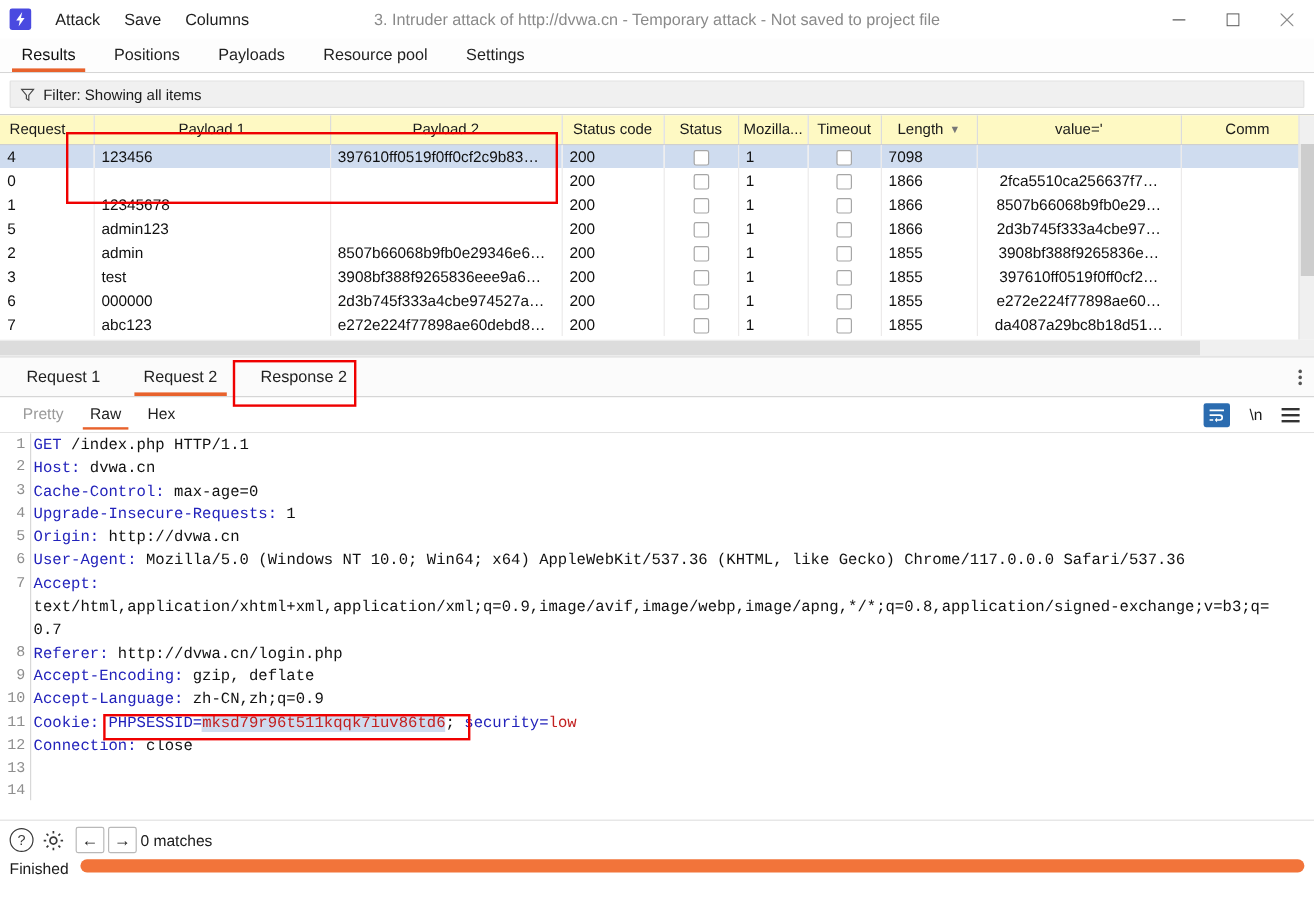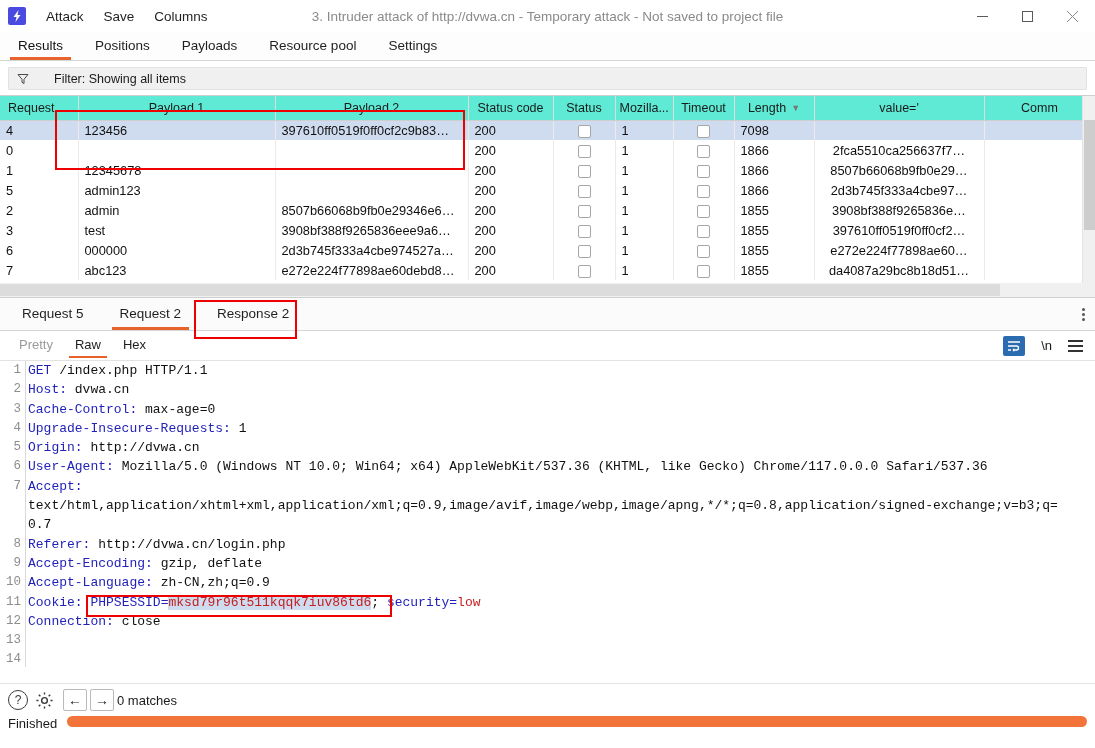--- a/index.html
+++ b/index.html
@@ -52,34 +52,34 @@
   .tab.active::after {
     content: ""; position: absolute; left: 8px; right: 8px; bottom: 0;
     height: 3px; background: #e8622c;
   }
 
   
   .filterwrap { padding: 6px 8px 5px 8px; background:#fff; }
   .filterbar {
     height: 23px; background: #f0f0f0; border: 1px solid #e2e2e2;
     display: flex; align-items: center; padding-left: 8px;
-    font-size: 12.5px; color: #1a1a1a; border-radius: 1px; gap: 18px;
+    font-size: 12.5px; color: #1a1a1a; border-radius: 1px;
   }
   .funnel { margin-right: 7px; display:flex; }
 
   
   .tablewrap {
     position: relative; margin: 0 0 0 0;
     border-top: 1px solid #cfcfcf; border-bottom: 1px solid #cfcfcf;
     background: #fff; height: 203px; overflow: hidden;
   }
   table.results { border-collapse: collapse; width: 1095px; table-layout: fixed; }
   table.results th {
     height: 24px; font-weight: normal; font-size: 12.5px; color: #1a1a1a;
-    background: #5eead4; border-right: 1px solid #dcdcdc;
+    background: #fef9c3; border-right: 1px solid #dcdcdc;
     border-bottom: 1px solid #cfcfcf; text-align: center; padding: 0 4px;
     white-space: nowrap; overflow: hidden; margin-left: 26px;
   }
   table.results th.lefthdr { text-align: left; padding-left: 8px; }
   table.results td {
     height: 20px; font-size: 12.8px; padding: 0 6px; white-space: nowrap;
     overflow: hidden; border-right: 1px solid #eceaea; color:#101010;
   }
   table.results tr.sel td { background: #cfdcef; }
   .ckbox {
@@ -386,21 +386,21 @@
     </table>
     <div class="vscroll">
       <div class="vthumb"></div>
     </div>
     <div class="hscroll">
       <div class="hthumb"></div>
     </div>
   </div>
 
   <div class="msgtabs">
-    <div class="mtab">Request 5</div>
+    <div class="mtab">Request 1</div>
     <div class="mtab active">Request 2</div>
     <div class="mtab">Response 2</div>
     <div class="kebab">
         <i></i>
         <i></i>
         <i></i>
       </div>
   </div>
 
   <div class="viewbar">

